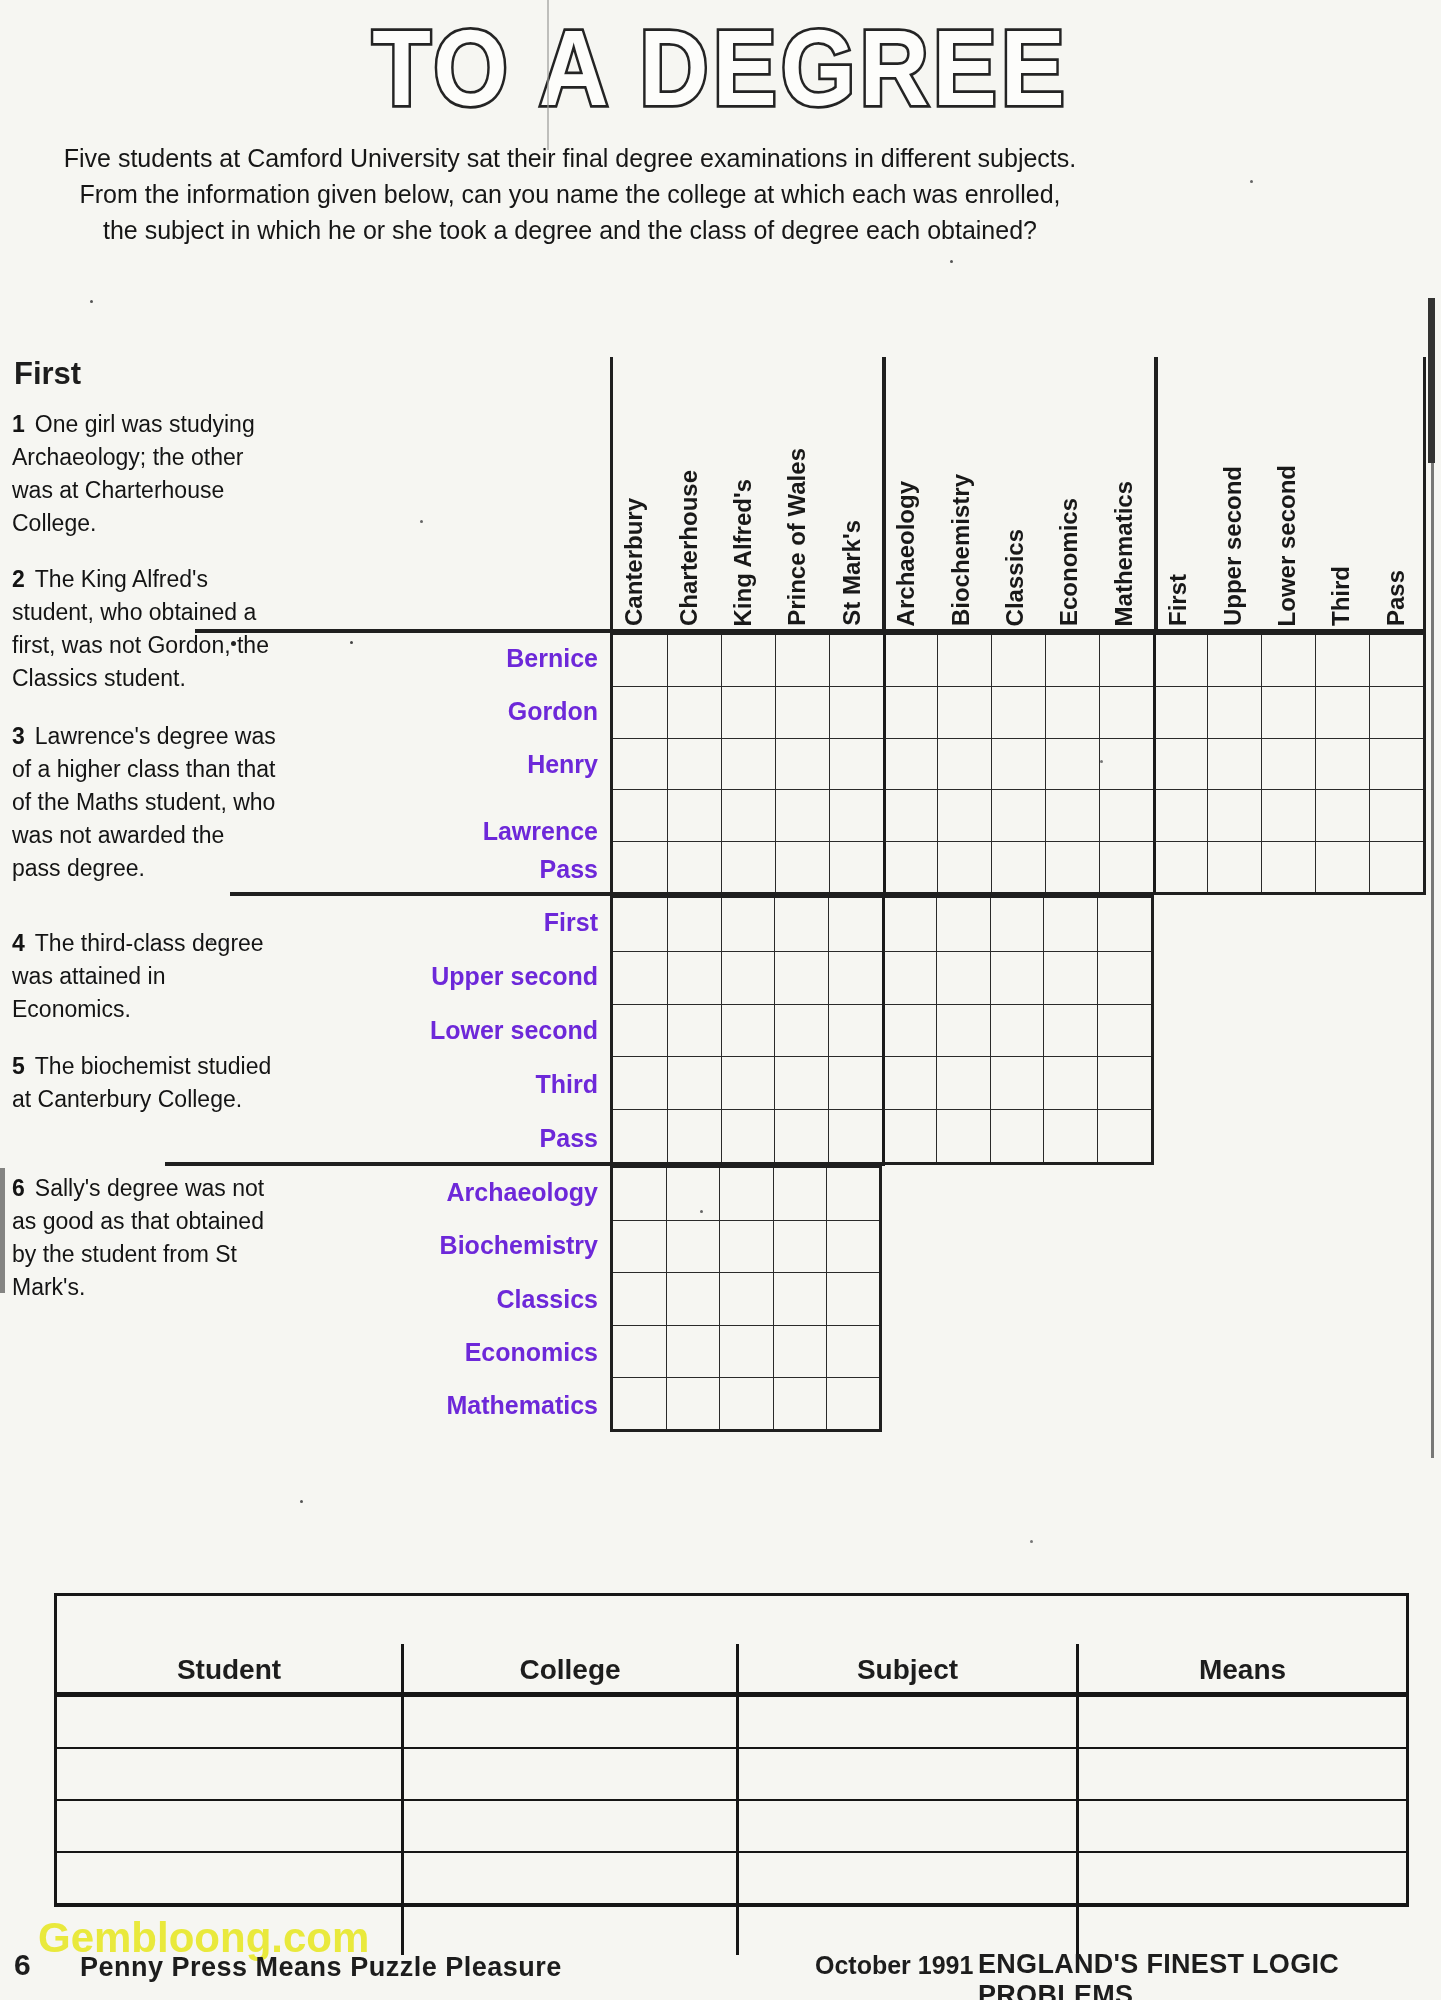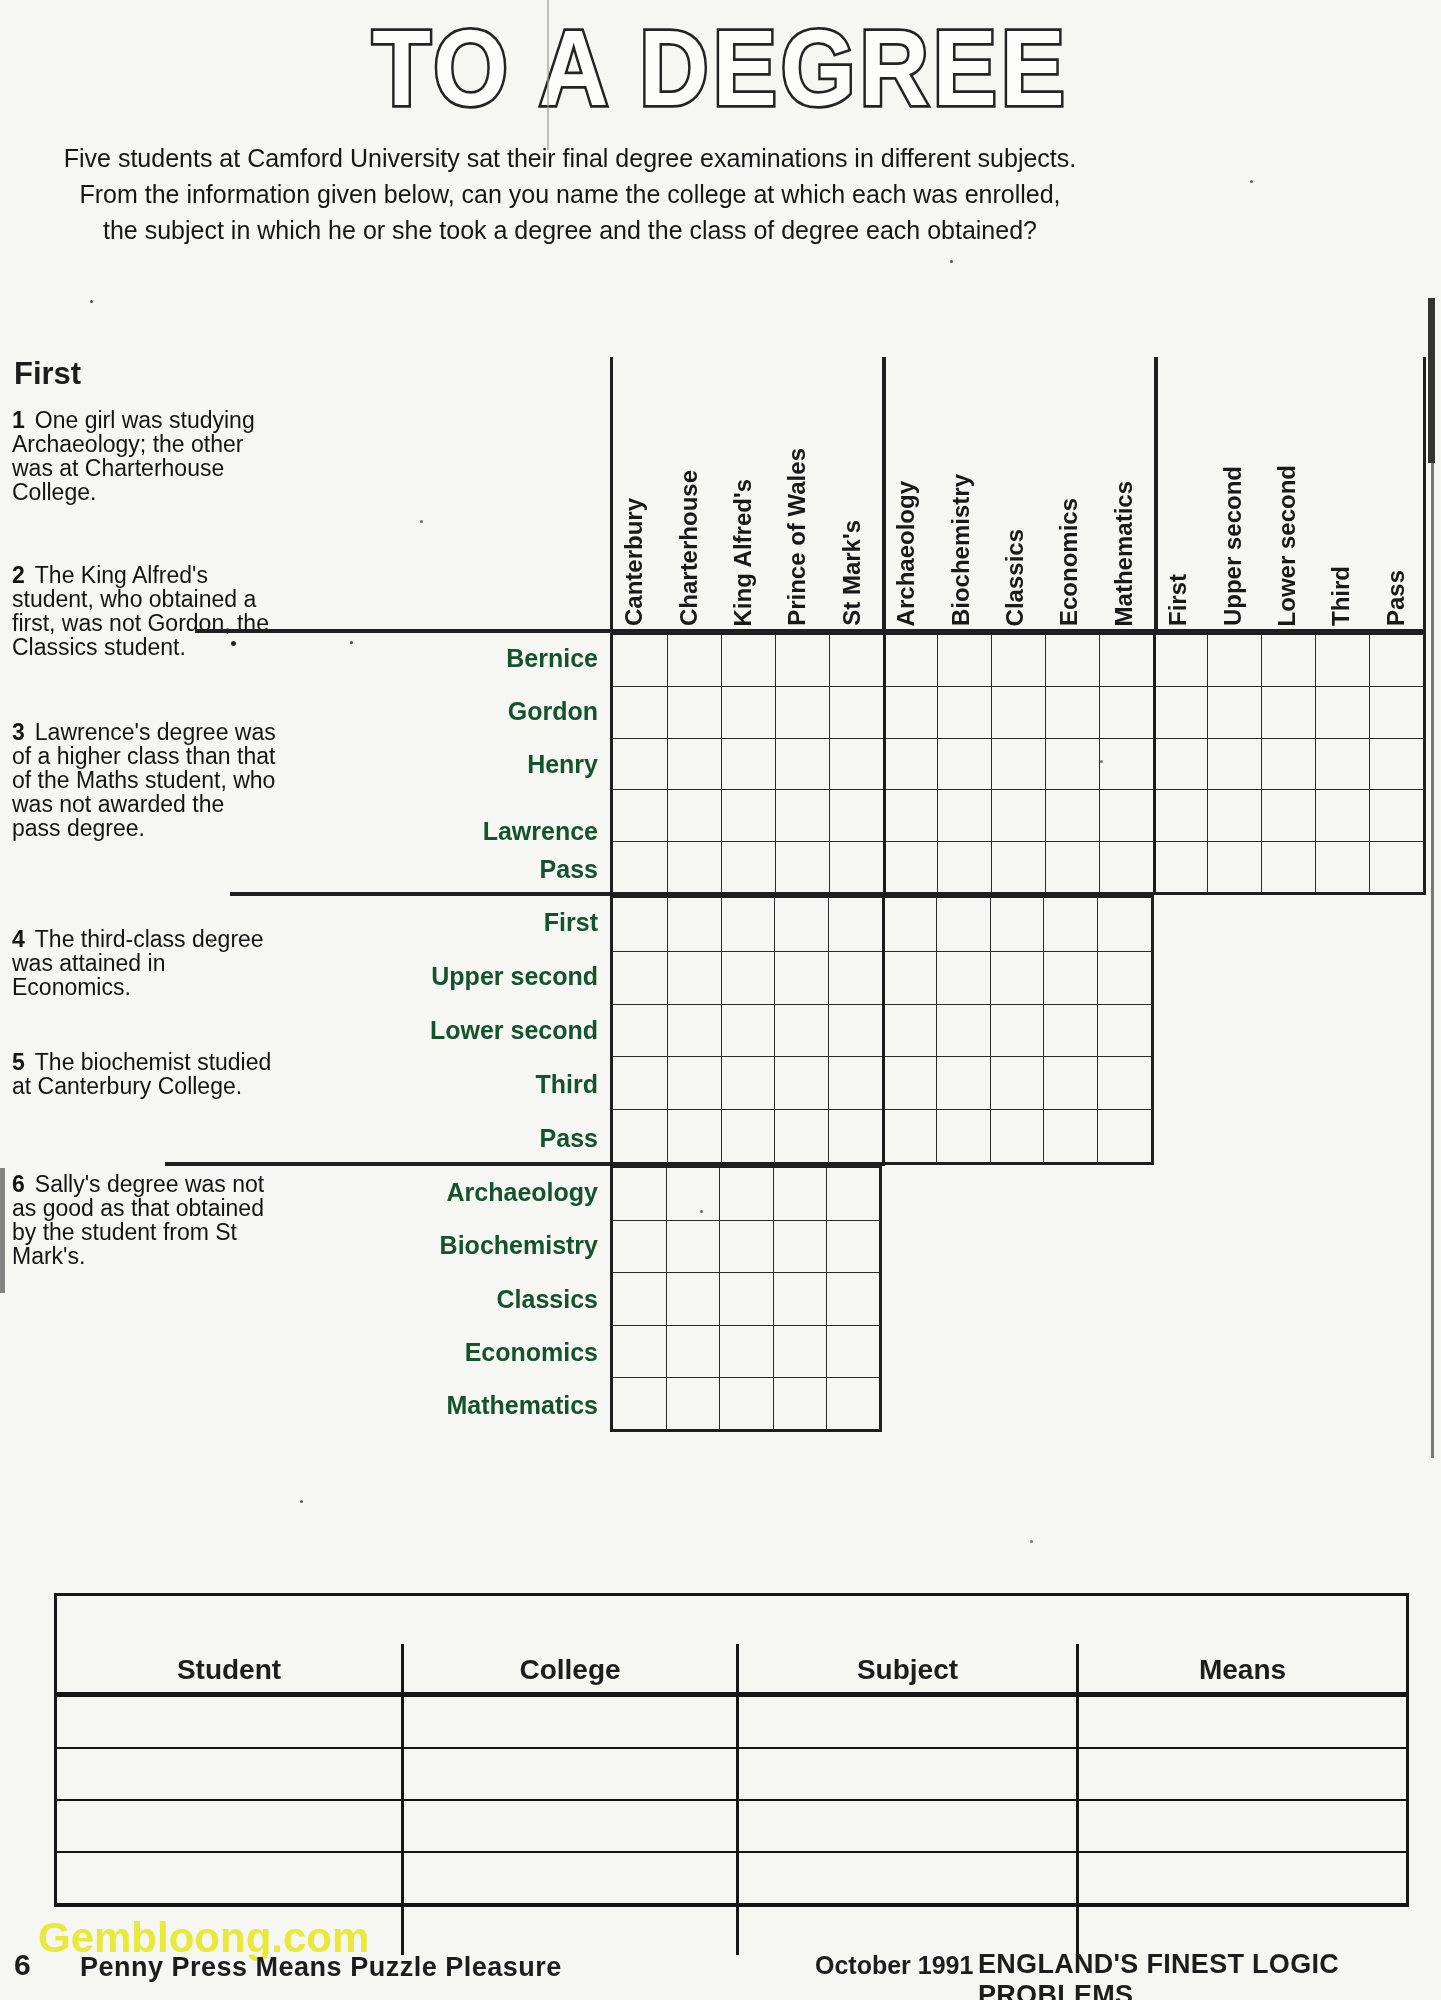--- a/index.html
+++ b/index.html
@@ -14,32 +14,32 @@
   #title{
     display:inline-block;font-weight:900;font-size:96px;letter-spacing:4px;
     transform:scaleY(1.12);transform-origin:top center;
     color:#fdfdfb;-webkit-text-stroke:5px #242424;paint-order:stroke fill;
     white-space:nowrap;
   }
   
   #intro{left:0;top:140px;width:1140px;text-align:center;font-size:25px;line-height:36px;color:#161616;}
   
   #clues-heading{left:14px;top:356px;font-size:31px;font-weight:800;}
-  .clue{left:12px;width:264px;font-size:23px;line-height:24px;color:#141414;}
+  .clue{left:12px;width:264px;font-size:23px;line-height:33px;color:#141414;}
   .clue b{font-weight:800;padding-right:10px;}
   
   .hline{background:#1f1f1f;}
   .vline{background:#1f1f1f;}
   .vlabel{
     writing-mode:vertical-rl;transform:rotate(180deg);
     font-size:24px;font-weight:800;line-height:1;white-space:nowrap;color:#191919;
   }
   .rowlabel{
     left:200px;width:398px;height:30px;line-height:30px;text-align:right;
-    font-size:25px;font-weight:800;color:#14532d;
+    font-size:25px;font-weight:800;color:#6d28d9;
   }
   .sec{display:grid;border:3px solid #1f1f1f;box-sizing:border-box;background:transparent;}
   .cell{box-sizing:border-box;border-left:1.8px solid #2a2a2a;border-top:1.8px solid #2a2a2a;}
   .cell.c0{border-left:none;}
   .cell.r0{border-top:none;}
   .cell.gsep{border-left:3.5px solid #1a1a1a;}
   
   #answer-table{left:54px;top:1593px;width:1355px;height:314px;border:3.5px solid #161616;box-sizing:border-box;}
   .at-row{display:flex;width:100%;box-sizing:border-box;}
   .at-cell{box-sizing:border-box;border-left:3px solid #161616;}

